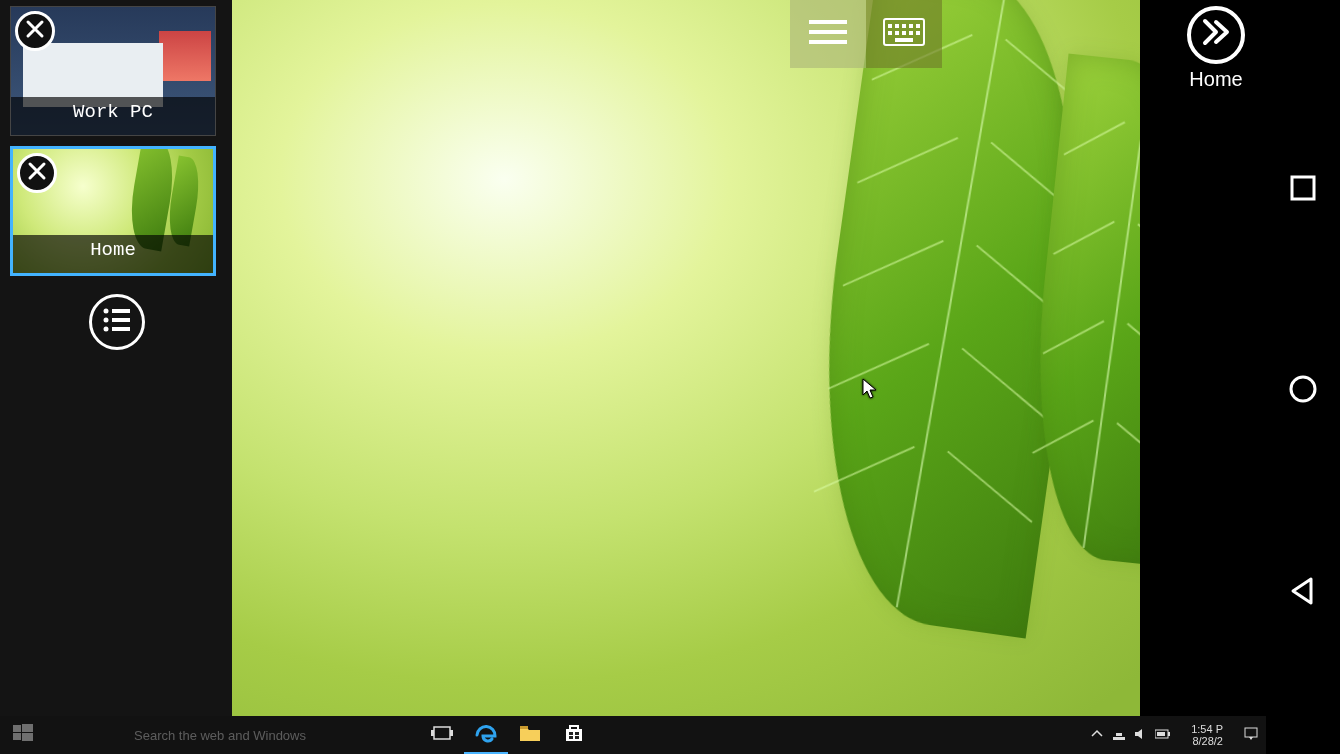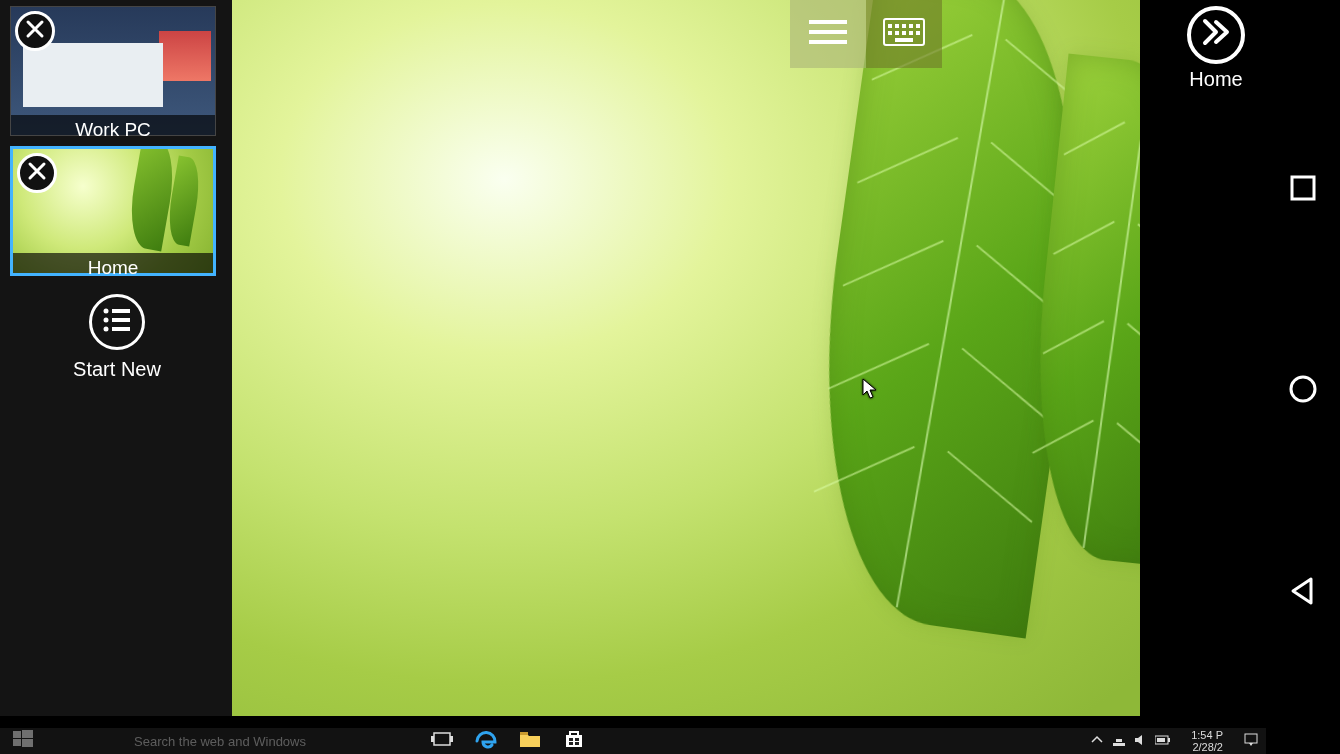--- a/index.html
+++ b/index.html
@@ -33,21 +33,21 @@
   
   .top-toolbar { position: absolute; top: 0; left: 558px; display:flex; height:68px; }
   .tb-btn { width:76px; height:68px; display:flex; align-items:center; justify-content:center; }
   .tb-hamburger { background: rgba(170,180,120,.6); }
   .tb-keyboard { background: rgba(110,120,40,.6); }
 
   
   .left-panel { position:absolute; left:0; top:0; width:232px; height:716px; background:#141414; padding:6px 8px 0 10px; }
   .session-card { position:relative; width:206px; height:130px; margin-bottom:10px; border:1px solid #454545; background:#2a2a2a; }
   .session-card.active { border:3px solid #43b3ff; }
-  .session-card .label { position:absolute; left:0; right:0; bottom:0; height:20px; line-height:30px; text-align:center; color:#fff; font-size:19px; background:rgba(0,0,0,.65); }
+  .session-card .label { position:absolute; left:0; right:0; bottom:0; height:38px; line-height:30px; text-align:center; color:#fff; font-size:19px; background:rgba(0,0,0,.65);font-family:Liberation Mono, monospace; }
   .session-close { position:absolute; left:4px; top:4px; width:40px; height:40px; border-radius:50%; background:#111; border:3px solid #fff; display:flex; align-items:center; justify-content:center; cursor:pointer; }
   .thumb-work {
     width:100%; height:100%;
     background:
       linear-gradient(#e9eef2,#e9eef2) 12px 36px/140px 64px no-repeat,
       linear-gradient(#c44,#e76) right 4px top 24px/52px 50px no-repeat,
       linear-gradient(#273a5a,#3e587c);
   }
   .thumb-home {
     width:100%; height:100%;
@@ -64,21 +64,21 @@
   
   .right-panel { position:absolute; right:74px; top:6px; width:100px; text-align:center; color:#fff; }
   .ract { margin-bottom:8px; }
   .ract .circ { width:58px; height:58px; border:4px solid #fff; border-radius:50%; margin:0 auto 4px; display:flex; align-items:center; justify-content:center; }
   .ract .lbl { font-size:20px; }
 
   
   .android-nav { position:absolute; right:0; top:0; width:74px; height:754px; background:#000; display:flex; flex-direction:column; align-items:center; justify-content:space-around; padding:90px 0 60px; }
 
   
-  .taskbar { position:absolute; left:0; bottom:0; width:1266px; height:26px; background:#121212; display:flex; align-items:center; }
+  .taskbar { position:absolute; left:0; bottom:0; width:1266px; height:38px; background:#121212; display:flex; align-items:center; }
   .tb-dim { opacity:.55; }
   .tb-item { height:38px; display:flex; align-items:center; justify-content:center; }
   .win-start { width:46px; }
   .win-search { width:340px; padding-left:8px; color:#9a9a9a; font-size:13px; }
   .tb-spacer1 { flex:0 0 24px; }
   .tb-center { display:flex; margin-left:10px; }
   .tb-center .tb-item { width:44px; }
   .edge-underline { box-shadow: inset 0 -2px 0 #49b4ff; }
   .tb-right { margin-left:auto; display:flex; align-items:center; color:#ddd; font-size:11px; padding-right:4px; }
   .tb-right .ico { width:22px; display:flex; justify-content:center; }
@@ -186,21 +186,20 @@
               <circle cx="4" cy="4" r="2.5"></circle>
               <rect x="10" y="2" width="18" height="4"></rect>
               <circle cx="4" cy="13" r="2.5"></circle>
               <rect x="10" y="11" width="18" height="4"></rect>
               <circle cx="4" cy="22" r="2.5"></circle>
               <rect x="10" y="20" width="18" height="4"></rect>
             </g>
           </svg>
     </span>
       </div>
-    <div class="lbl">Start New</div>
   </div>
 </div>
 
 <div class="right-panel">
   <div class="ract">
     <div class="circ">
         <span>
       <svg width="34" height="30" viewBox="0 0 34 30">
             <path d="M6 3 L17 14 L6 25 M17 4 L28 14 L17 24" fill="none" stroke="#fff" stroke-width="4" stroke-linecap="round" stroke-linejoin="round"></path>
           </svg>
@@ -297,21 +296,21 @@
       </div>
     <div class="ico">
         <span><svg width="16" height="10">
             <rect x="0" y="1" width="13" height="8" fill="none" stroke="#ddd"></rect>
             <rect x="13" y="3" width="2" height="4" fill="#ddd"></rect>
             <rect x="2" y="3" width="8" height="4" fill="#ddd"></rect>
           </svg></span>
       </div>
     <div class="clock">
       <div>1:54 P</div>
-      <div>2/28/2</div>
+      <div>8/28/2</div>
     </div>
     <div class="ico">
         <span><svg width="14" height="14">
             <rect x="1" y="1" width="12" height="9" fill="none" stroke="#ddd"></rect>
             <path d="M5 10 l2 3 l2 -3" fill="#ddd"></path>
           </svg></span>
       </div>
   </div>
 </div>
 

